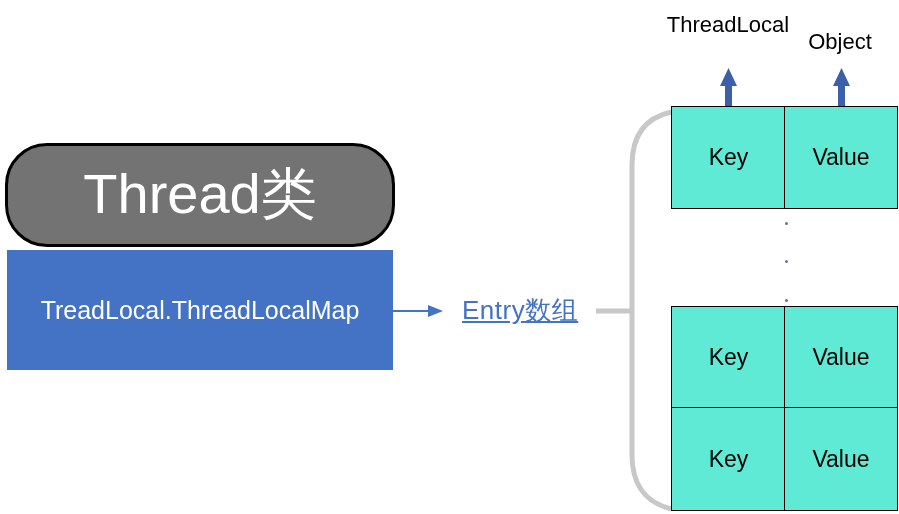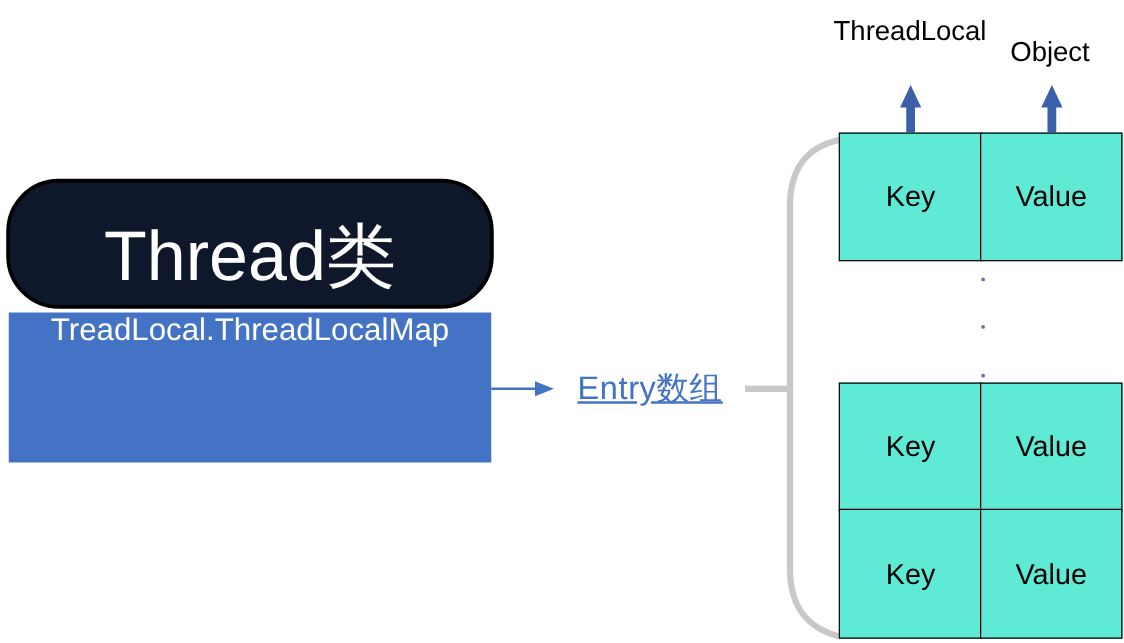--- a/index.html
+++ b/index.html
@@ -1,23 +1,23 @@
 <!DOCTYPE html>
 <html><head>
 <meta charset="utf-8">
 <style>
   html, body { margin: 0; padding: 0; background: #ffffff; }
   body { width: 899px; height: 514px; position: relative; overflow: hidden;
          font-family: "Liberation Sans", "DejaVu Sans", sans-serif; }
   .abs { position: absolute; }
-  .pill { left: 5px; top: 143px; width: 384px; height: 98px; background: #0f172a;
-          border: 3px solid #000; border-radius: 42px; display: flex; align-items: flex-end;
+  .pill { left: 5px; top: 143px; width: 384px; height: 98px; background: #737373;
+          border: 3px solid #000; border-radius: 42px; display: flex; align-items: center;
           justify-content: center; color: #fff; font-size: 56px; box-sizing: content-box; }
   .map-rect { left: 7px; top: 250px; width: 386px; height: 120px; background: #4472c4;
-          display: flex; align-items: flex-start; justify-content: center; color: #fff; font-size: 25px; }
+          display: flex; align-items: center; justify-content: center; color: #fff; font-size: 25px; }
   .entry { left: 462px; top: 293px; color: #4472c4; font-size: 26px; letter-spacing: 0.5px; text-decoration: underline; }
   .cell { border: 1.5px solid #000; box-sizing: border-box; display: flex; align-items: center;
           justify-content: center; color: #000; font-size: 23px; background: #5eead4; }
   .label { color: #000; font-size: 22px; text-align: center; line-height: 26px; }
   .dot { width: 3px; height: 3px; background: #6a6fa0; border-radius: 50%; }
 </style>
 </head>
 <body>
 
 <div class="abs pill">

